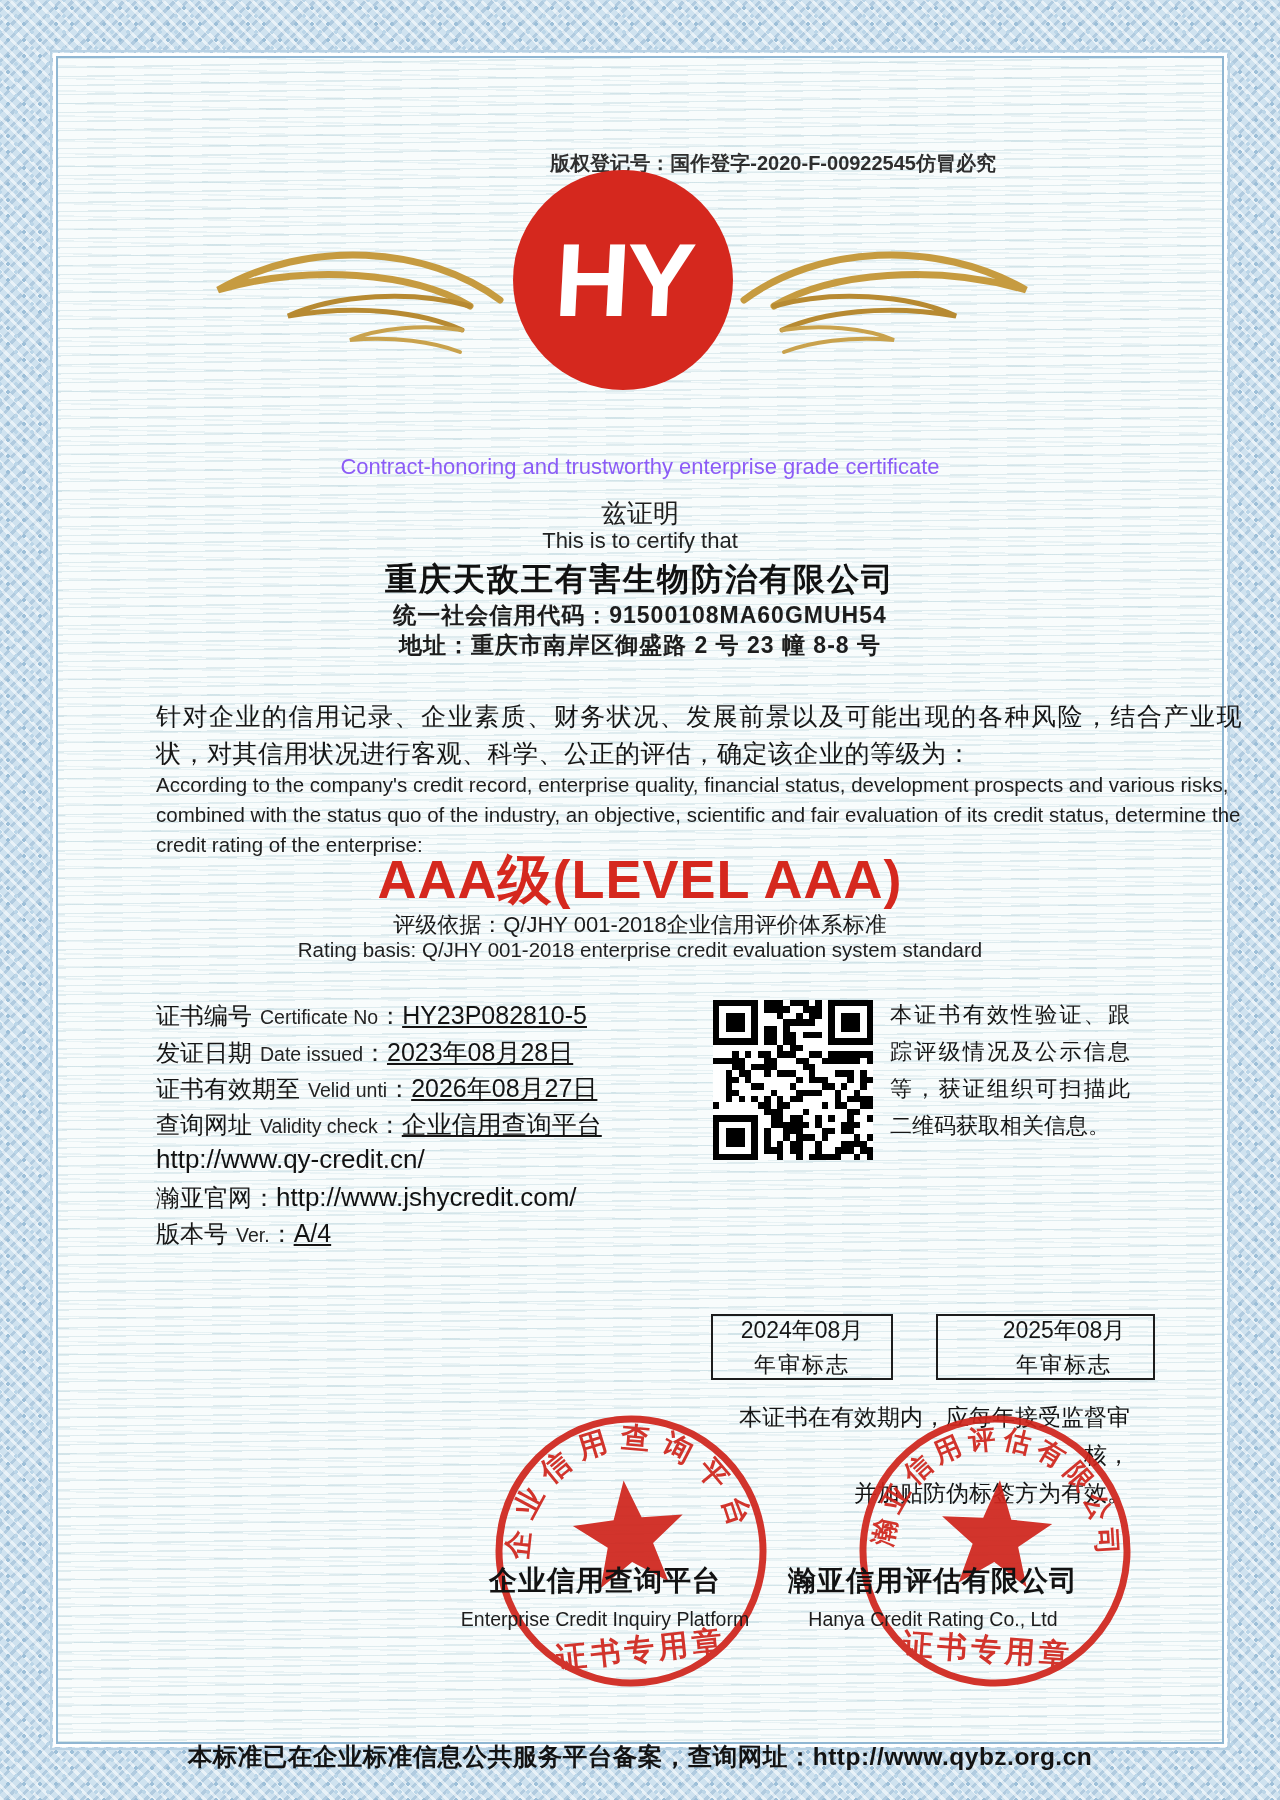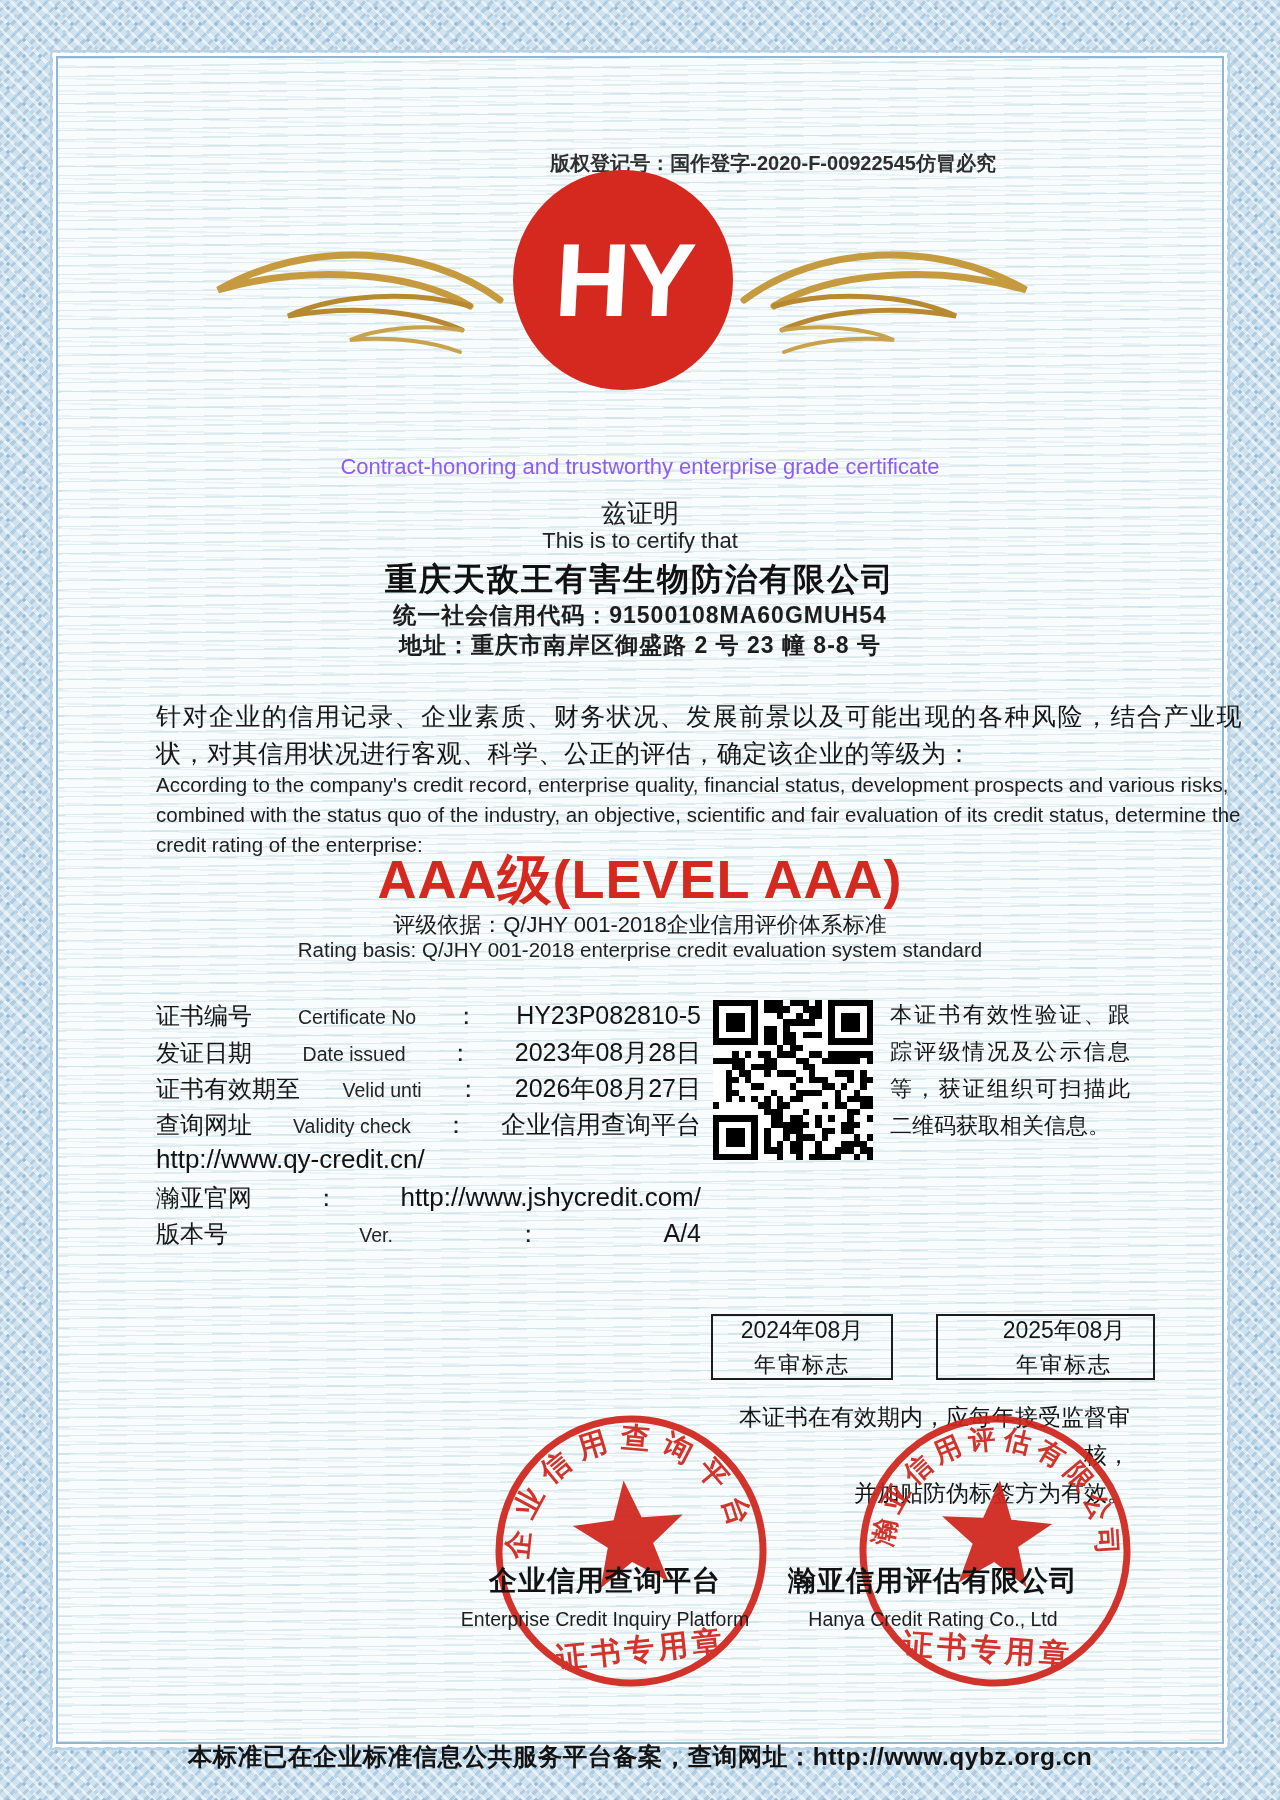--- a/index.html
+++ b/index.html
@@ -56,25 +56,25 @@
 
   .desc-cn{top:640px;left:98px;width:1086px;font-size:25px;line-height:37px;
     text-align:justify;color:#161616;letter-spacing:.5px;}
   .desc-en{top:712px;left:98px;width:1086px;font-size:20.5px;line-height:30px;
     text-align:left;color:#1d1d1d;}
   .level{top:786px;font-size:54px;font-weight:800;color:var(--red,#d5281e);letter-spacing:1px;}
   .basis-cn{top:852px;font-size:22px;color:#1b1b1b;}
   .basis-en{top:880px;font-size:20.5px;color:#1f1f1f;}
 
   .details{top:942px;left:98px;width:545px;}
-  .d-row{height:36px;display:flex;align-items:baseline;white-space:nowrap;justify-content:space-between;}
+  .d-row{height:36px;display:flex;align-items:baseline;white-space:nowrap;}
   .dl-cn{font-size:24px;color:#161616;}
   .dl-en{font-size:19.5px;color:#242424;margin-left:8px;}
   .dl-colon{font-size:24px;}
-  .dl-val{font-size:25px;color:#141414;}
+  .dl-val{font-size:25px;color:#141414;text-decoration:underline;}
   .dl-url{font-size:26px;color:#121212;}
 
   .qr-wrap{top:942px;left:655px;width:160px;height:160px;background:#fff;}
   .qr-note{top:938px;left:832px;width:240px;font-size:22px;line-height:37px;
     text-align:justify;color:#161616;}
 
   .annual-box{top:1256px;width:178px;height:62px;border:2px solid #1d1d1d;
     display:flex;flex-direction:column;align-items:center;justify-content:center;gap:4px;text-align:center;}
   .annual-box .l1{font-size:23px;color:#161616;}
   .annual-box .l2{font-size:22px;color:#161616;letter-spacing:2px;}

